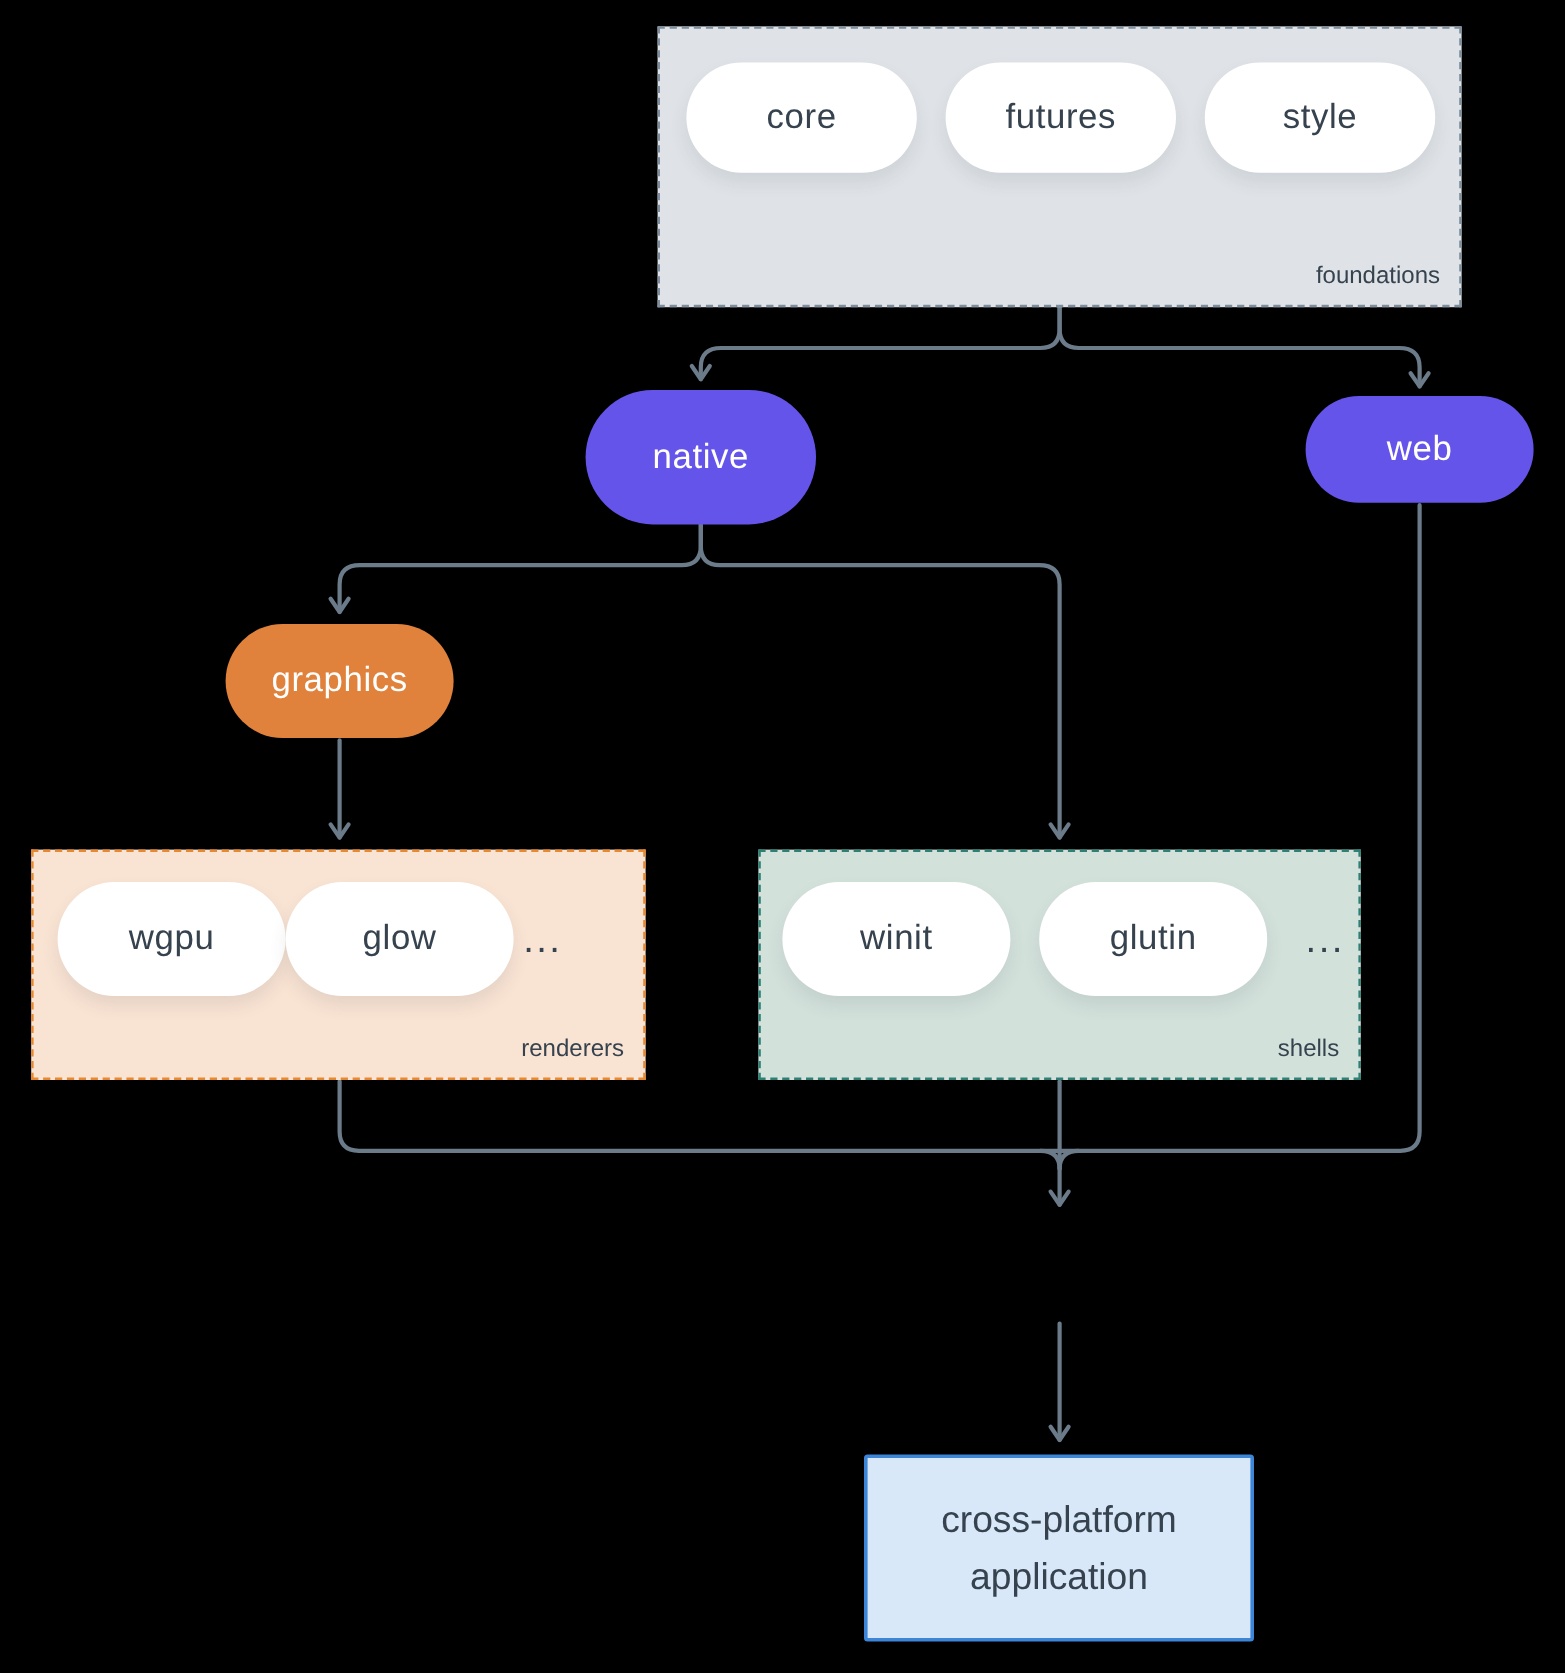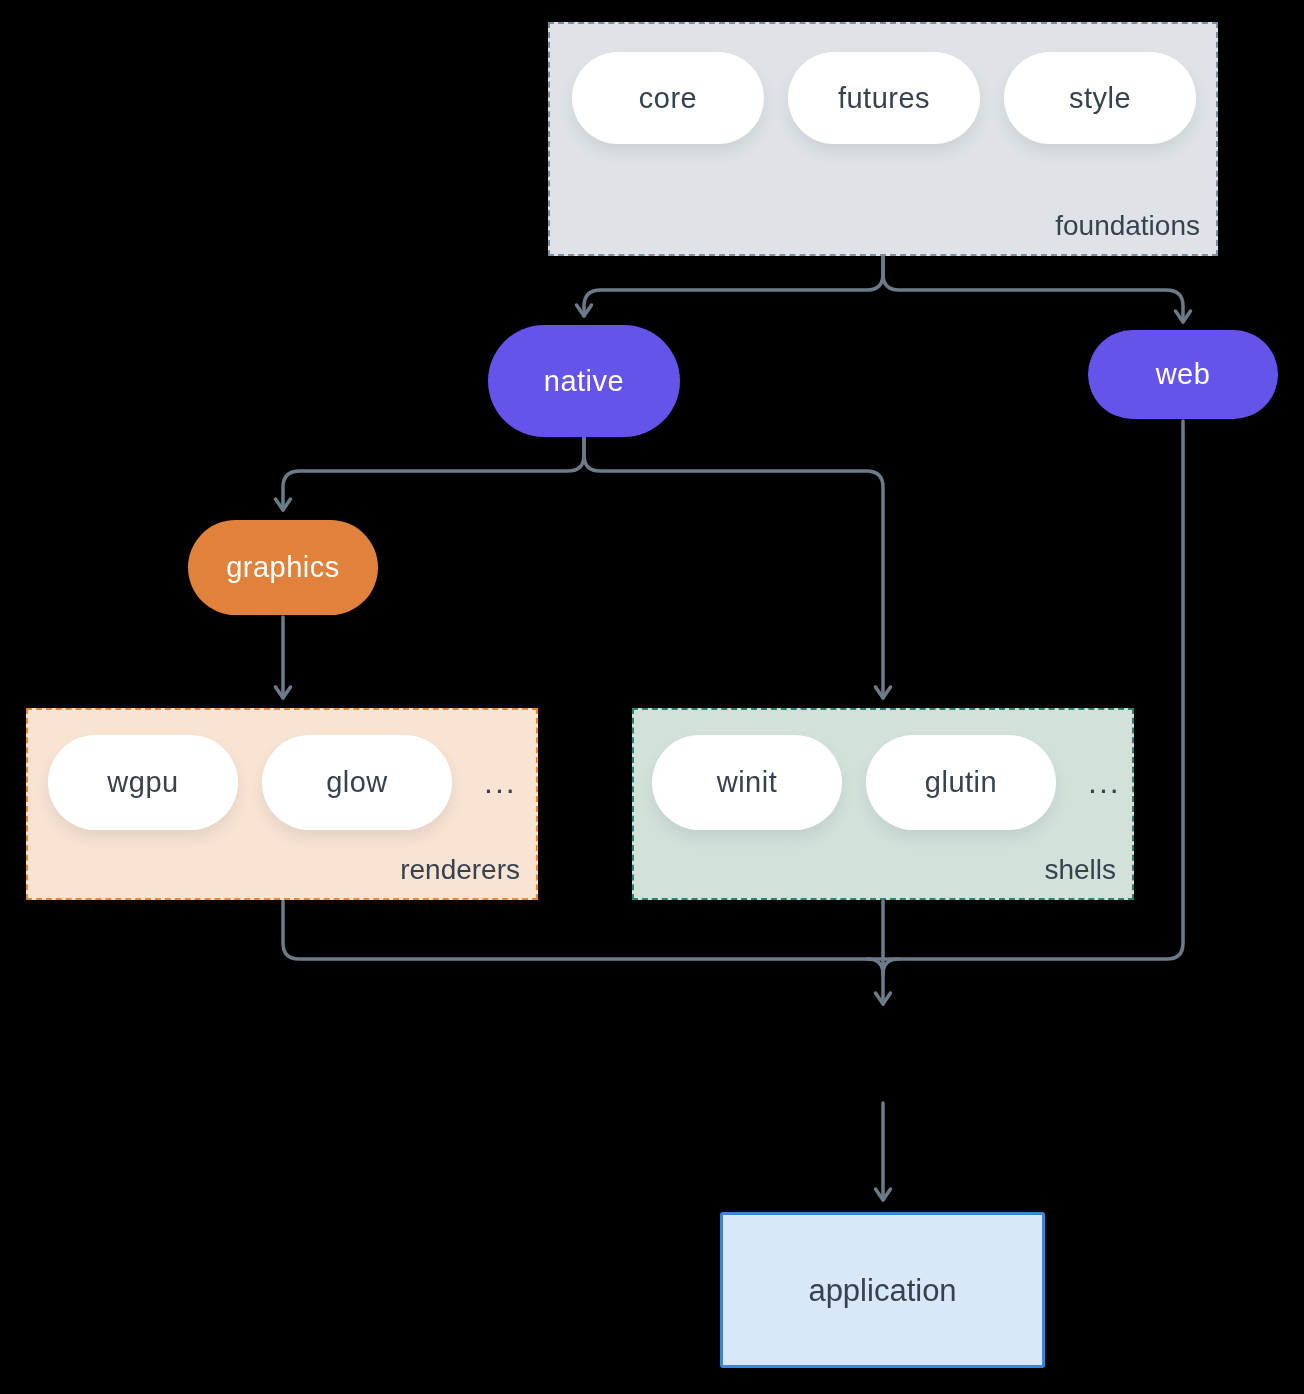--- a/index.html
+++ b/index.html
@@ -9,28 +9,28 @@
     font-family:"Liberation Sans","DejaVu Sans",sans-serif;
     overflow:hidden;
   }
   svg.connectors{position:absolute;left:0;top:0;width:1304px;height:1394px;}
   svg.connectors path{stroke:var(--line,#6b7b89);stroke-width:3.5;fill:none;
     stroke-linecap:round;stroke-linejoin:round;}
 
   
   .group{position:absolute;box-sizing:border-box;border:2.5px dashed;}
   .group .row{display:flex;align-items:center;}
-  .group-label{position:absolute;right:16px;bottom:12px;font-size:28px;
+  .group-label{position:absolute;right:16px;bottom:12px;font-size:20px;
     color:var(--dark-text,#36434f);margin-top:12px;}
   .g-foundations{left:548px;top:22px;width:670px;height:234px;
     background:var(--foundations-fill);border-color:var(--foundations-border);text-align:right;}
   .g-foundations .row{padding:28px 22px 0 22px;gap:24px;}
   .g-renderers{left:26px;top:708px;width:512px;height:192px;
     background:var(--renderers-fill);border-color:var(--renderers-border);}
-  .g-renderers .row{padding:25px 20px 0 20px;gap:24px;}
+  .g-renderers .row{padding:25px 20px 0 20px;}
   .g-shells{left:632px;top:708px;width:502px;height:192px;
     background:var(--shells-fill);border-color:var(--shells-border);}
   .g-shells .row{padding:25px 18px 0 18px;gap:24px;}
 
   
   .pill{display:flex;align-items:center;justify-content:center;
     border-radius:999px;font-size:29px;letter-spacing:0.5px;}
   .pill.white{background:var(--pill-bg,#fff);color:var(--dark-text,#36434f);
     width:192px;height:92px;flex:0 0 auto;box-shadow:0 8px 14px rgba(60,70,80,0.10);}
   .g-renderers .pill.white,.g-shells .pill.white{width:190px;height:95px;}
@@ -110,16 +110,17 @@
     <div class="row">
       <div class="pill white">winit</div>
       <div class="pill white">glutin</div>
       <span class="more">...</span>
     </div>
     <div class="group-label">shells</div>
   </div>
 
 
   <div class="app-box">
+    <span>cross-platform</span>
     <span>application</span>
   </div>
 
 </div>
 
 </body></html>

